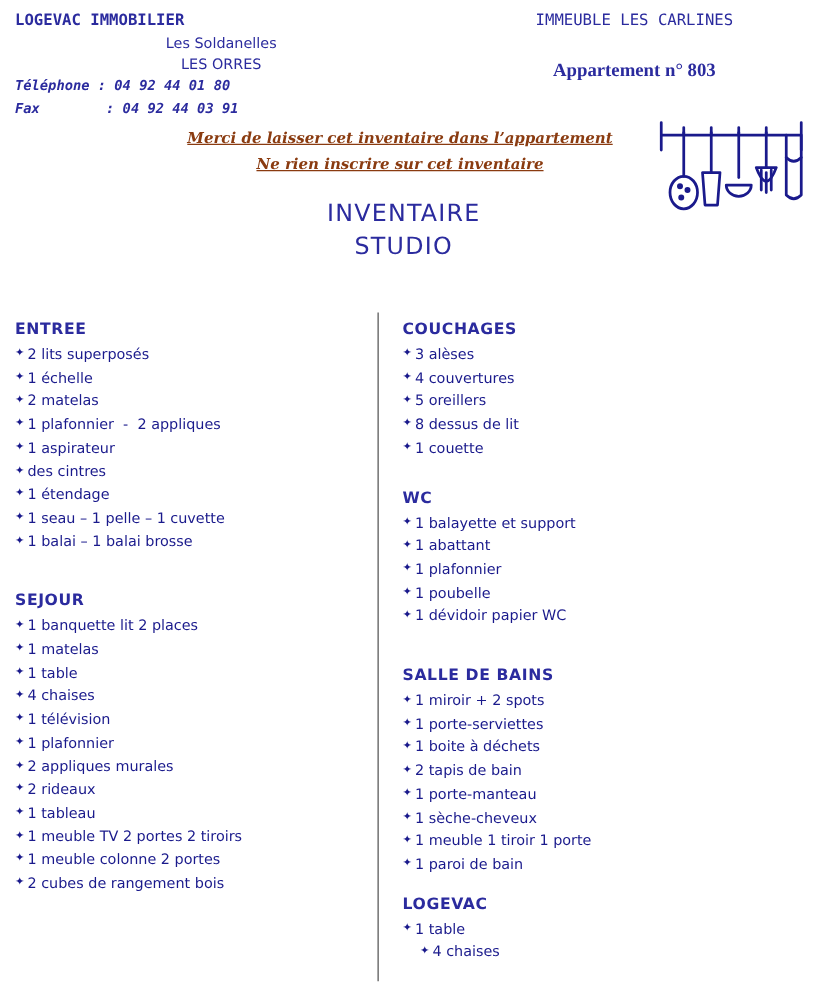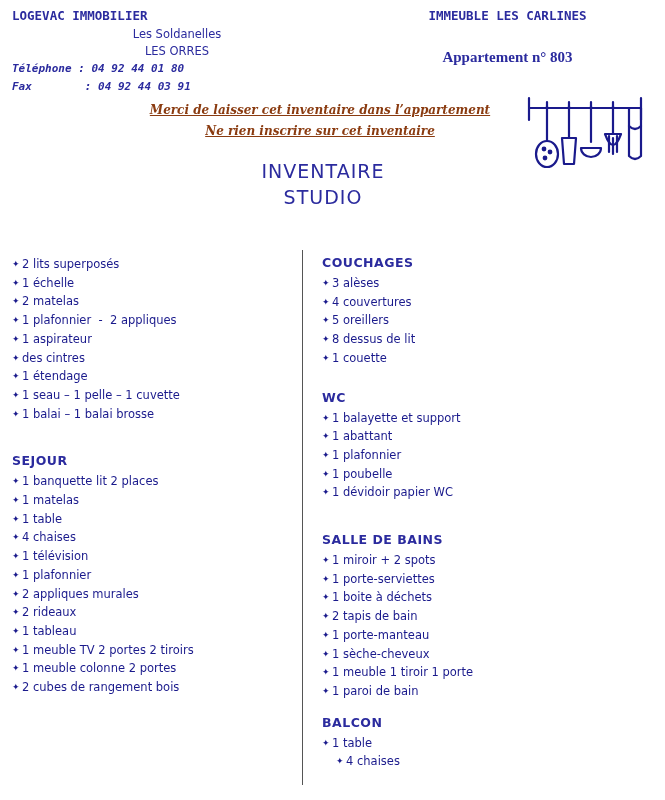--- a/index.html
+++ b/index.html
@@ -63,21 +63,21 @@
   .building {
     position: absolute;
     left: 360px;
     top: 0;
     width: 295px;
     text-align: center;
   }
   .building-name {
     font-family: "DejaVu Sans Mono", monospace;
     font-size: 12.5px;
-    font-weight: bold;
+    font-weight: normal;
     color: #2b2b9e;
   }
   .apartment {
     font-family: Liberation Serif, serif;
     font-size: 15px;
     font-weight: bold;
     color: #2b2b9e;
     margin-top: 26px;
   }
 
@@ -228,20 +228,21 @@
       </svg>
     </div>
 
   </div>
 
   <div class="divider"></div>
 
   <div class="col col-left">
 
     <div class="section">
+      <div class="section-title">ENTREE</div>
       <div class="item"><span class="bullet">✦</span><span>2 lits superposés</span></div>
       <div class="item"><span class="bullet">✦</span><span>1 échelle</span></div>
       <div class="item"><span class="bullet">✦</span><span>2 matelas</span></div>
       <div class="item"><span class="bullet">✦</span><span>1 plafonnier  -  2 appliques</span></div>
       <div class="item"><span class="bullet">✦</span><span>1 aspirateur</span></div>
       <div class="item"><span class="bullet">✦</span><span>des cintres</span></div>
       <div class="item"><span class="bullet">✦</span><span>1 étendage</span></div>
       <div class="item"><span class="bullet">✦</span><span>1 seau – 1 pelle – 1 cuvette</span></div>
       <div class="item"><span class="bullet">✦</span><span>1 balai – 1 balai brosse</span></div>
     </div>
@@ -298,20 +299,20 @@
       <div class="item"><span class="bullet">✦</span><span>2 tapis de bain</span></div>
       <div class="item"><span class="bullet">✦</span><span>1 porte-manteau</span></div>
       <div class="item"><span class="bullet">✦</span><span>1 sèche-cheveux</span></div>
       <div class="item"><span class="bullet">✦</span><span>1 meuble 1 tiroir 1 porte</span></div>
       <div class="item"><span class="bullet">✦</span><span>1 paroi de bain</span></div>
     </div>
 
     <div class="spacer-sm"></div>
 
     <div class="section">
-      <div class="section-title">BALCON</div>
+      <div class="section-title">LOGEVAC</div>
       <div class="item"><span class="bullet">✦</span><span>1 table</span></div>
       <div class="item indent"><span class="bullet">✦</span><span>4 chaises</span></div>
     </div>
 
   </div>
 
 </div>
 
 </body></html>

